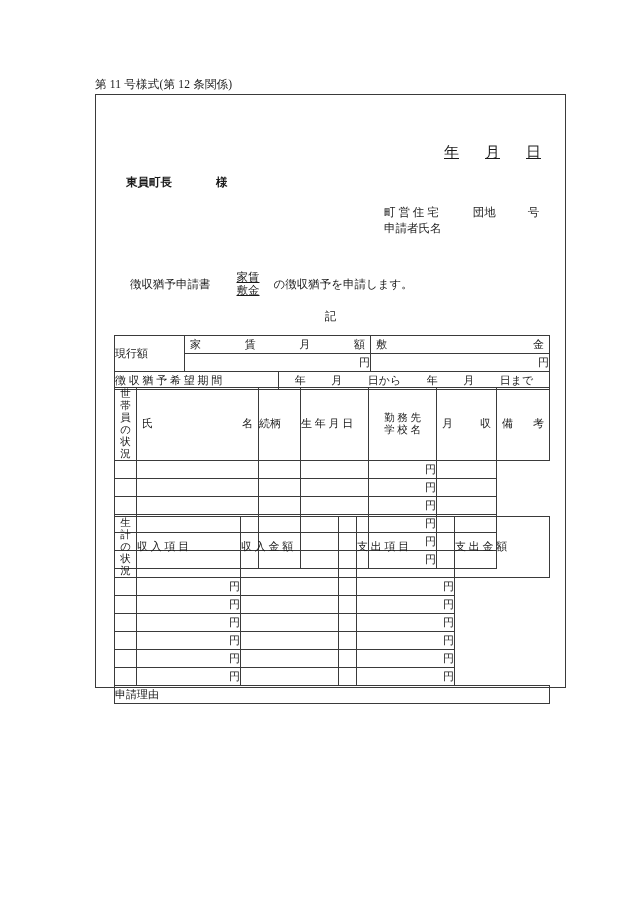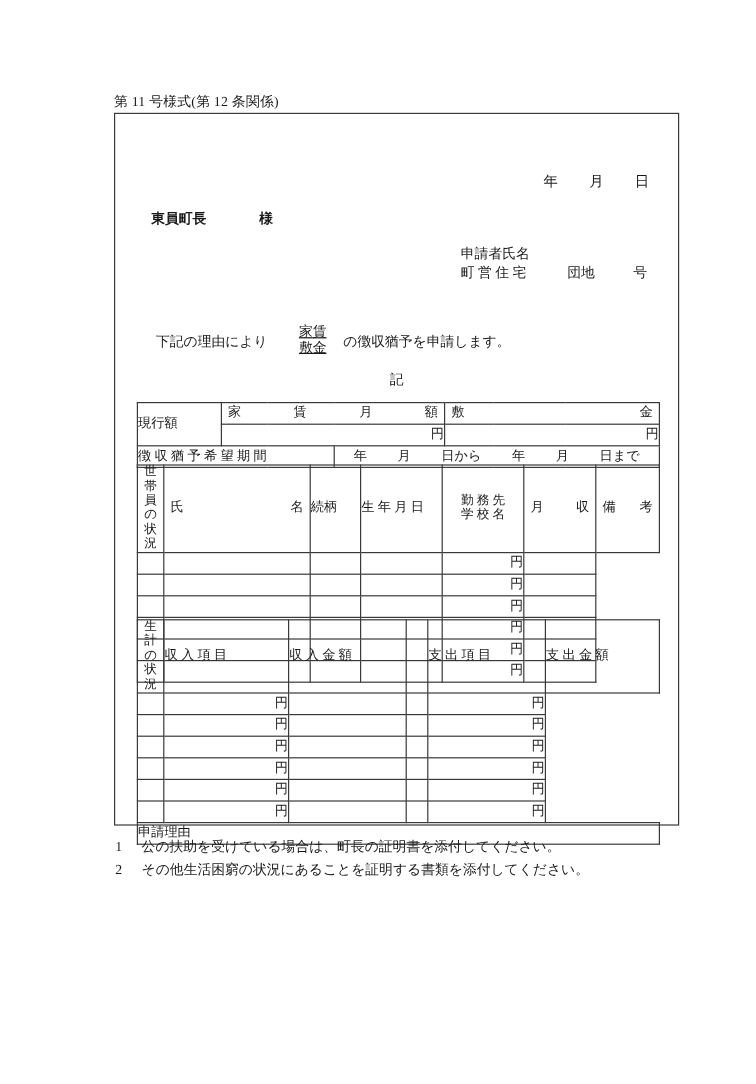--- a/index.html
+++ b/index.html
@@ -55,22 +55,23 @@
     text-align: center;
     font-size: 12.5px;
     letter-spacing: 0.3px;
     white-space: nowrap;
   }
 
   .date-line {
     position: absolute;
     right: 24px;
     top: 48px;
-    font-size: 12px;
-    white-space: nowrap;
+    font-size: 15px;
+    white-space: nowrap;
+    text-decoration: underline;
   }
   .date-line .sp { display: inline-block; width: 26px; }
 
   .addressee {
     position: absolute;
     left: 30px;
     top: 80px;
     font-size: 11.5px;
     white-space: nowrap;
     font-weight: bold;
@@ -212,26 +213,26 @@
 
     <div class="date-line">
       <span>年</span><span class="sp"></span><span>月</span><span class="sp"></span><span>日</span>
     </div>
 
     <div class="addressee">
       <span>東員町長</span><span class="gap"></span><span>様</span>
     </div>
 
     <div class="applicant-block">
+      <span class="row"><span>町 営 住 宅</span><span class="gap-a"></span><span>団地</span><span class="gap-b"></span><span>号</span></span>
       <span class="row">申請者氏名</span>
-      <span class="row"><span>町 営 住 宅</span><span class="gap-a"></span><span>団地</span><span class="gap-b"></span><span>号</span></span>
     </div>
 
     <div class="statement">
-      <span class="lead">下記の理由により</span>
+      <span class="lead">徴収猶予申請書</span>
       <span class="stack">
         <span>家賃</span>
         <span>敷金</span>
       </span>
       <span class="tail">の徴収猶予を申請します。</span>
     </div>
 
     <div class="ki-mark">記</div>
 
     <table class="tbl" id="table-amount">
@@ -454,18 +455,14 @@
         </tbody>
       <tbody>
           <tr>
         <td colspan="6" class="reason-cell">申請理由</td>
       </tr>
     </tbody>
       </table>
 
   </div>
 
-  <div class="notes" id="notes-container">
-      <span class="note"><span class="num">1</span><span>公の扶助を受けている場合は、町長の証明書を添付してください。</span></span>
-      <span class="note"><span class="num">2</span><span>その他生活困窮の状況にあることを証明する書類を添付してください。</span></span>
-    </div>
 
 </div>
 
 </body></html>

